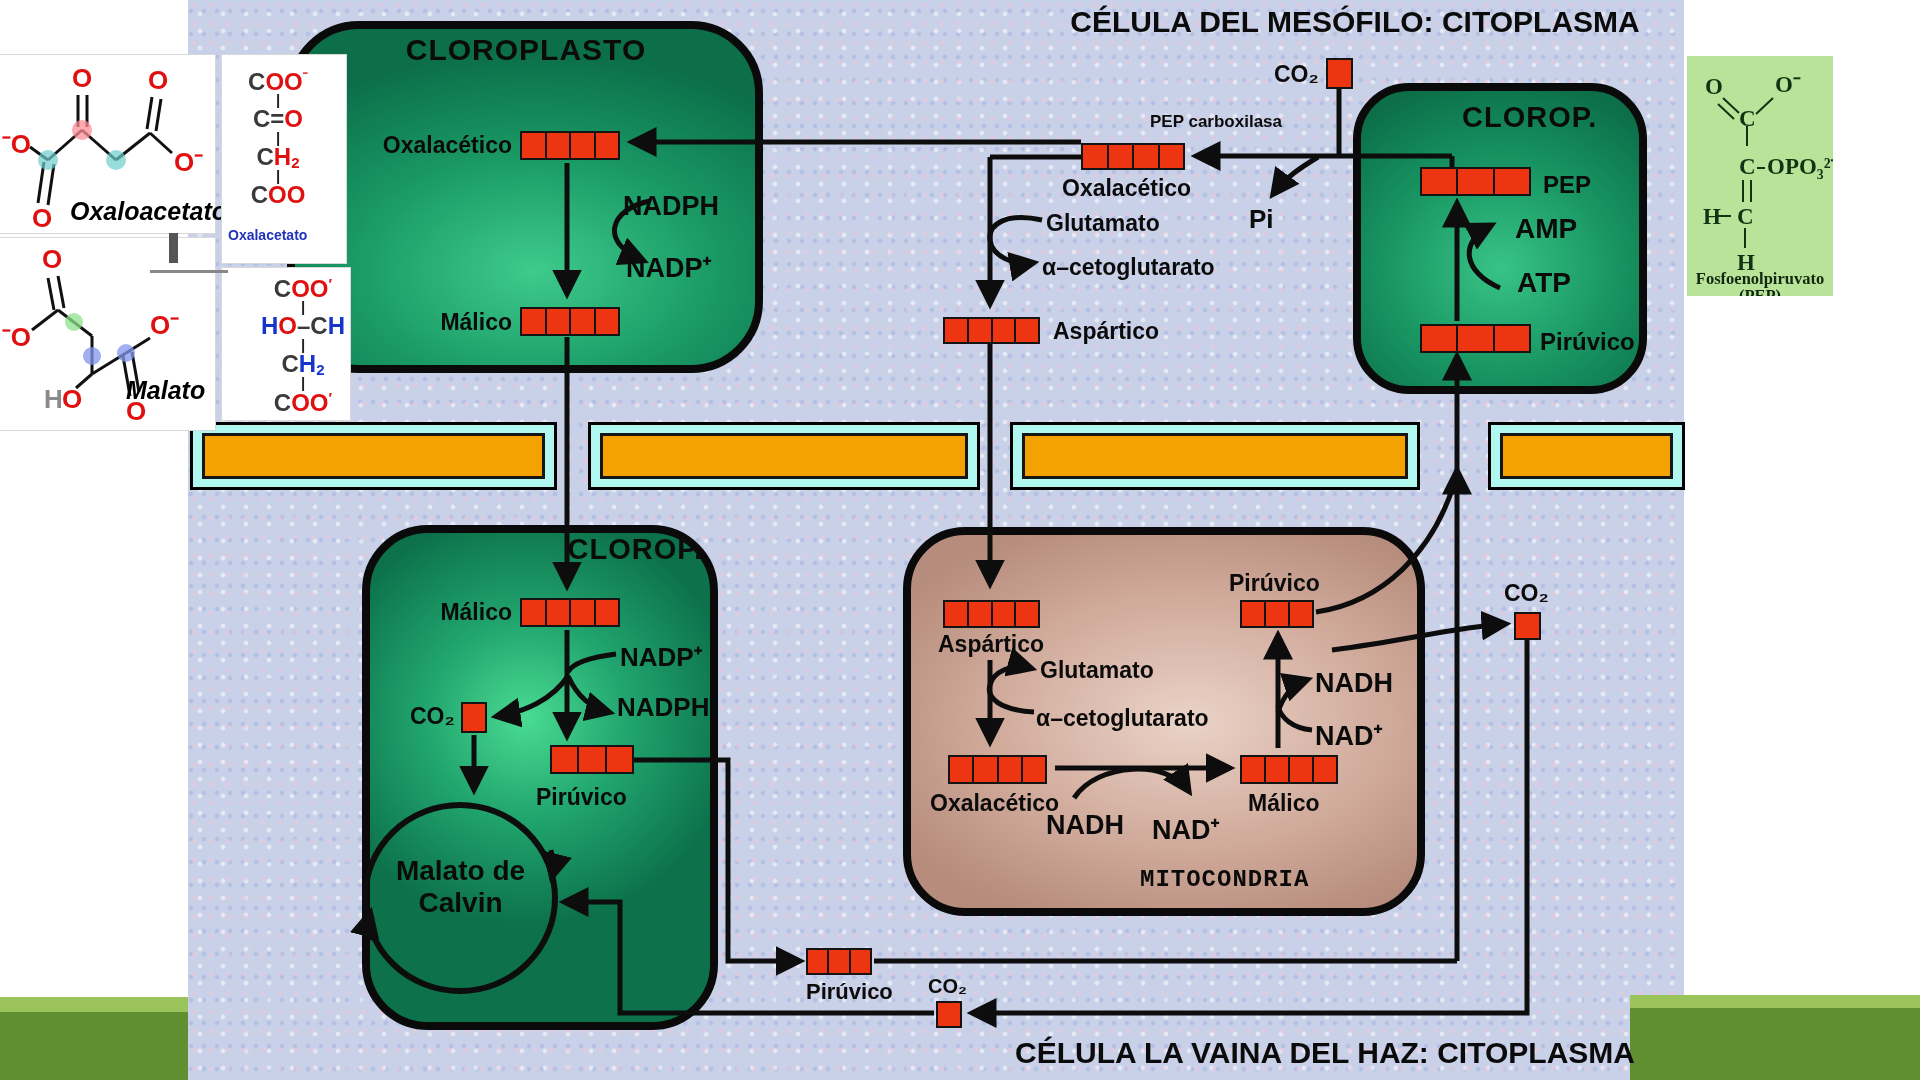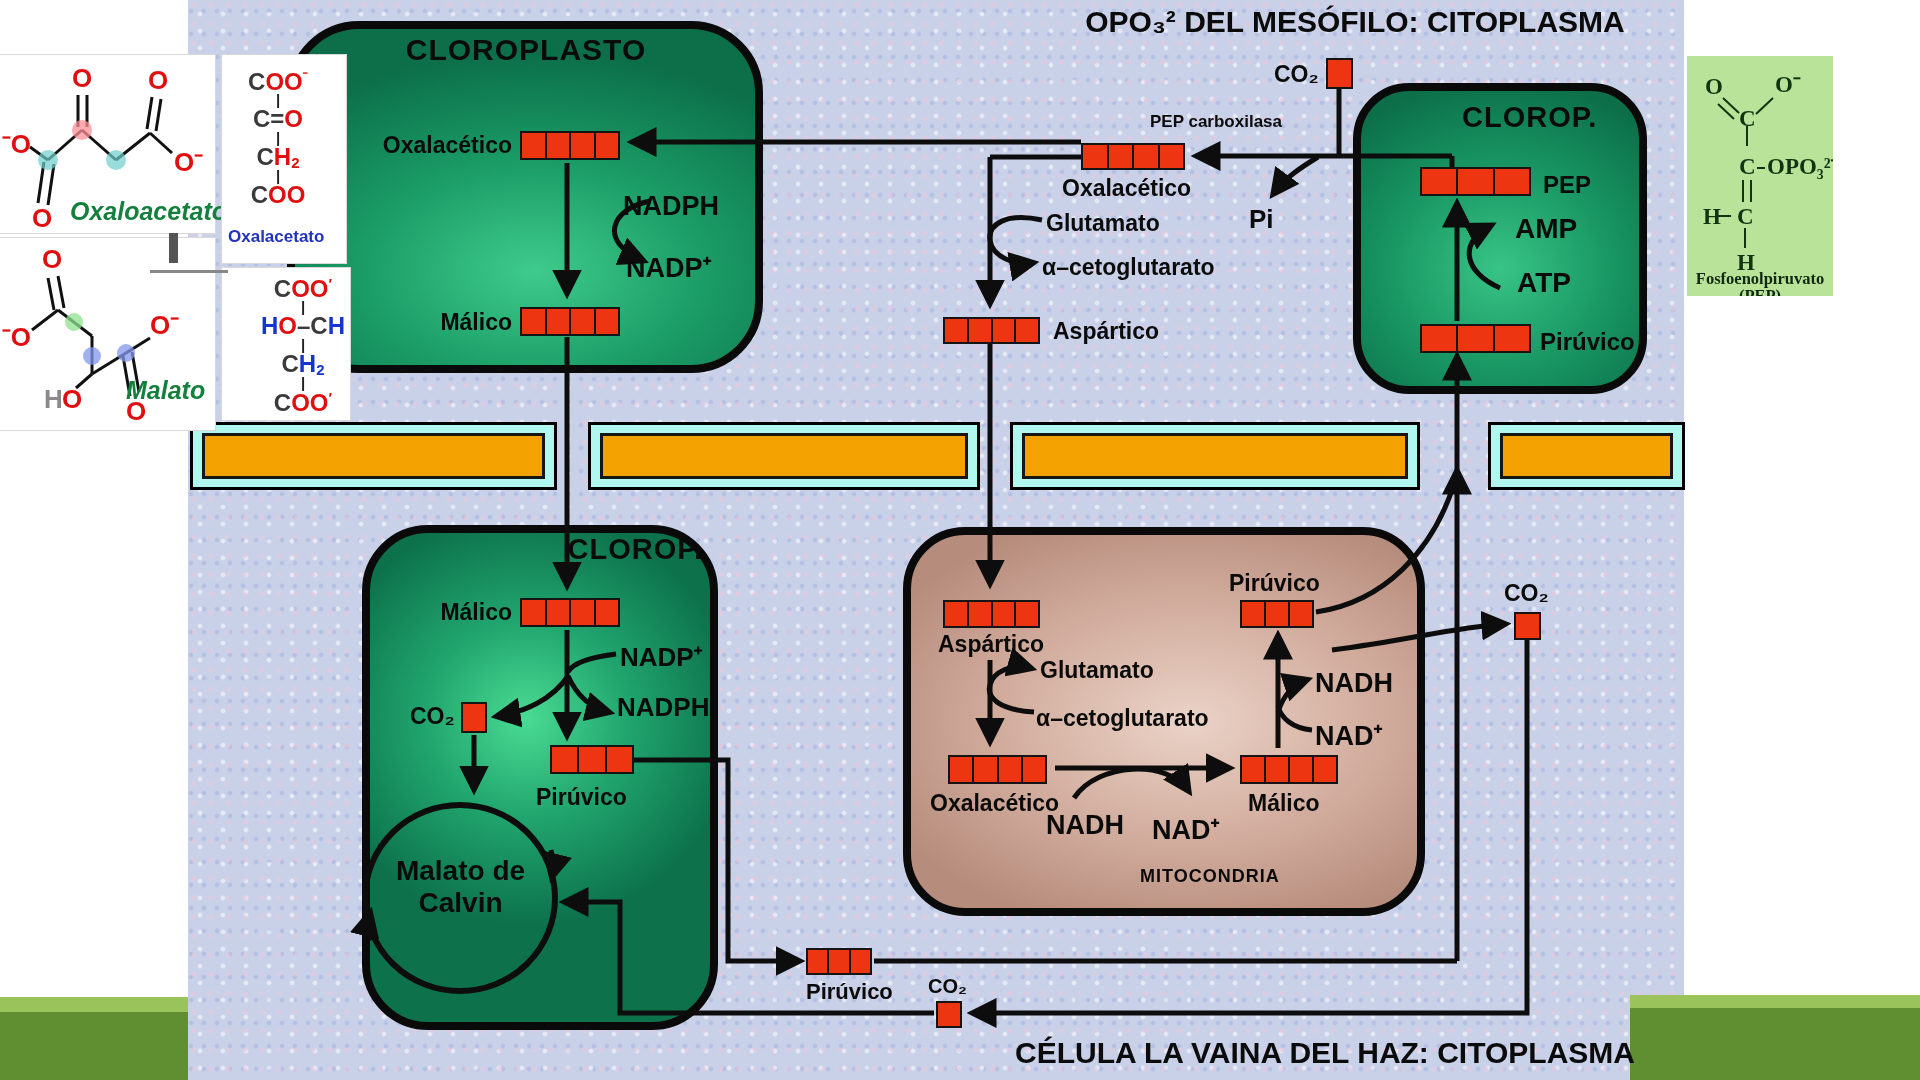--- a/index.html
+++ b/index.html
@@ -32,21 +32,21 @@
   .bar i:first-child{border-left:none;}
   .sq{position:absolute;background:#ee3512;border:2px solid #141414;box-sizing:border-box;z-index:3;}
   
   .lbl{position:absolute;font-weight:bold;white-space:nowrap;z-index:4;color:#0b0b0b;}
   .ctr{text-align:center;}
   .rgt{text-align:right;}
   svg#lines{position:absolute;left:0;top:0;z-index:2;}
   svg text{font-weight:bold;}
   
   .panel{position:absolute;background:#ffffff;z-index:5;box-shadow:0 0 0 1px #d8d8d8;}
-  .chemlabel{position:absolute;font-style:italic;color:#15803d;font-weight:bold;z-index:6;}
+  .chemlabel{position:absolute;font-style:italic;color:#000000;font-weight:bold;z-index:6;}
   .bluelabel{position:absolute;color:#2233bb;font-weight:bold;z-index:6;}
   .formula{position:absolute;z-index:6;font-weight:bold;text-align:center;line-height:1.0;}
   .formula .row{height:24px;font-size:24px;}
   .formula .bond{height:14px;font-size:15px;font-weight:bold;color:#222;line-height:14px;}
   .fC{color:#3a3a3a;} .fO{color:#e01010;} .fH{color:#1535cc;}
   .fsub{font-size:15px;vertical-align:-3px;} .fsup{font-size:15px;vertical-align:8px;}
   #pep-panel{position:absolute;left:1687px;top:56px;width:146px;height:240px;background:#b9e399;z-index:5;}
   .connector{position:absolute;background:#555;z-index:6;}
 </style>
 </head>
@@ -211,21 +211,21 @@
       <i></i>
       <i></i>
       <i></i>
     </div>
 
   <div class="sq" style="left:1326px;top:58px;width:27px;height:31px;"></div>
   <div class="sq" style="left:461px;top:702px;width:26px;height:31px;"></div>
   <div class="sq" style="left:1514px;top:612px;width:27px;height:28px;"></div>
   <div class="sq" style="left:936px;top:1001px;width:26px;height:27px;"></div>
 
-  <div class="lbl ctr" style="left:1045px;top:5px;width:620px;font-size:30px;">OPO₃² DEL MESÓFILO: CITOPLASMA</div>
+  <div class="lbl ctr" style="left:1045px;top:5px;width:620px;font-size:30px;">CÉLULA DEL MESÓFILO: CITOPLASMA</div>
   <div class="lbl ctr" style="left:995px;top:1036px;width:660px;font-size:30px;">CÉLULA LA VAINA DEL HAZ: CITOPLASMA</div>
 
   <div class="lbl ctr" style="left:330px;top:33px;width:392px;font-size:30px;letter-spacing:1px;">CLOROPLASTO</div>
   <div class="lbl rgt" style="left:372px;top:132px;width:140px;font-size:23px;">Oxalacético</div>
   <div class="lbl" style="left:623px;top:191px;font-size:27px;">NADPH</div>
   <div class="lbl" style="left:626px;top:248px;font-size:27px;">NADP⁺</div>
   <div class="lbl rgt" style="left:402px;top:309px;width:110px;font-size:23px;">Málico</div>
 
   <div class="lbl" style="left:1274px;top:61px;font-size:23px;">CO₂</div>
   <div class="lbl" style="left:1150px;top:112px;font-size:17px;">PEP carboxilasa</div>
@@ -234,21 +234,21 @@
   <div class="lbl" style="left:1046px;top:210px;font-size:23px;">Glutamato</div>
   <div class="lbl" style="left:1042px;top:254px;font-size:23px;">α–cetoglutarato</div>
   <div class="lbl" style="left:1053px;top:318px;font-size:23px;">Aspártico</div>
 
   <div class="lbl" style="left:1462px;top:101px;font-size:29px;letter-spacing:1px;">CLOROP.</div>
   <div class="lbl" style="left:1543px;top:171px;font-size:24px;">PEP</div>
   <div class="lbl" style="left:1515px;top:213px;font-size:28px;">AMP</div>
   <div class="lbl" style="left:1517px;top:267px;font-size:28px;">ATP</div>
   <div class="lbl" style="left:1540px;top:328px;font-size:24px;">Pirúvico</div>
 
-  <div class="lbl" style="left:1140px;top:866px;font-size:18px;letter-spacing:1px;">MITOCONDRIA</div>
+  <div class="lbl" style="left:1140px;top:866px;font-size:24px;letter-spacing:1px;font-family:Liberation Mono, monospace;">MITOCONDRIA</div>
   <div class="lbl" style="left:938px;top:631px;font-size:23px;">Aspártico</div>
   <div class="lbl" style="left:1040px;top:657px;font-size:23px;">Glutamato</div>
   <div class="lbl" style="left:1036px;top:705px;font-size:23px;">α–cetoglutarato</div>
   <div class="lbl" style="left:930px;top:790px;font-size:23px;">Oxalacético</div>
   <div class="lbl" style="left:1046px;top:810px;font-size:27px;">NADH</div>
   <div class="lbl" style="left:1152px;top:810px;font-size:27px;">NAD⁺</div>
   <div class="lbl" style="left:1248px;top:790px;font-size:23px;">Málico</div>
   <div class="lbl" style="left:1229px;top:570px;font-size:23px;">Pirúvico</div>
   <div class="lbl" style="left:1315px;top:668px;font-size:27px;">NADH</div>
   <div class="lbl" style="left:1315px;top:716px;font-size:27px;">NAD⁺</div>
@@ -324,21 +324,21 @@
   <div class="panel" style="left:222px;top:55px;width:124px;height:208px;">
     <div class="formula" style="left:0;top:14px;width:112px;">
       <div class="row"><span class="fC">C</span><span class="fO">OO</span><span class="fO fsup">⁻</span></div>
       <div class="bond">|</div>
       <div class="row"><span class="fC">C=</span><span class="fO">O</span></div>
       <div class="bond">|</div>
       <div class="row"><span class="fC">C</span><span class="fO">H</span><span class="fO fsub">2</span></div>
       <div class="bond">|</div>
       <div class="row"><span class="fC">C</span><span class="fO">OO</span></div>
     </div>
-    <div class="bluelabel" style="left:6px;top:172px;font-size:17px;">Oxalacetato</div>
+    <div class="bluelabel" style="left:6px;top:172px;font-size:14px;">Oxalacetato</div>
   </div>
 
   <div class="panel" style="left:222px;top:268px;width:128px;height:152px;">
     <div class="formula" style="left:0;top:8px;width:128px;padding-left:17px;">
       <div class="row"><span class="fC">C</span><span class="fO">OO</span><span class="fO fsup">′</span></div>
       <div class="bond">|</div>
       <div class="row"><span class="fH">H</span><span class="fO">O</span><span class="fC">–</span><span class="fC">C</span><span class="fH">H</span></div>
       <div class="bond">|</div>
       <div class="row"><span class="fC">C</span><span class="fH">H</span><span class="fH fsub">2</span></div>
       <div class="bond">|</div>

